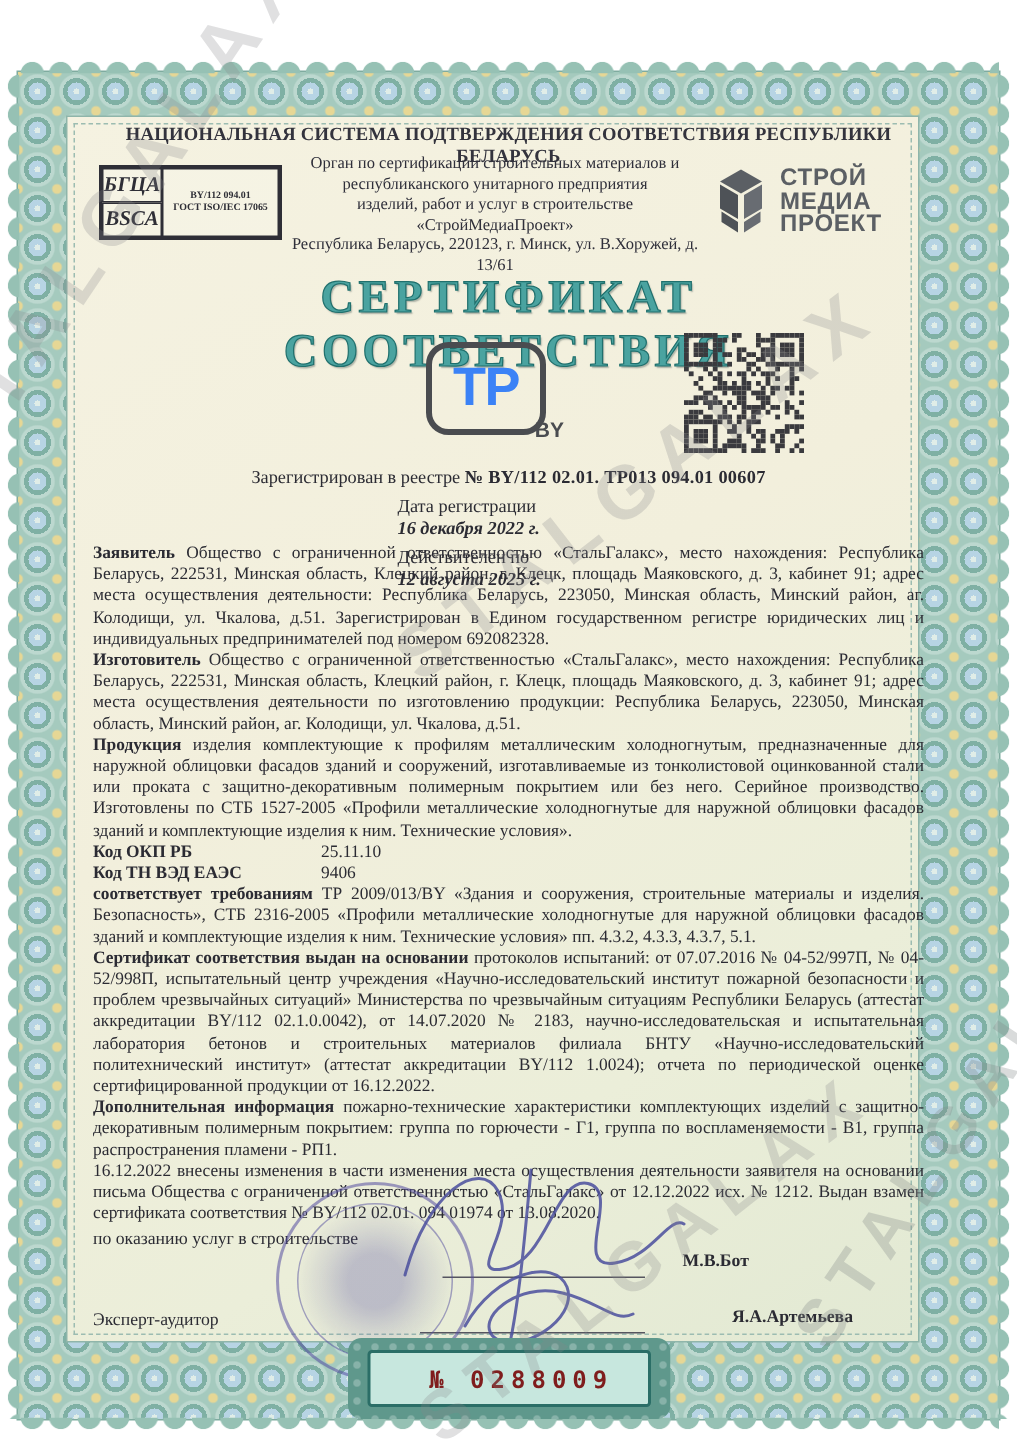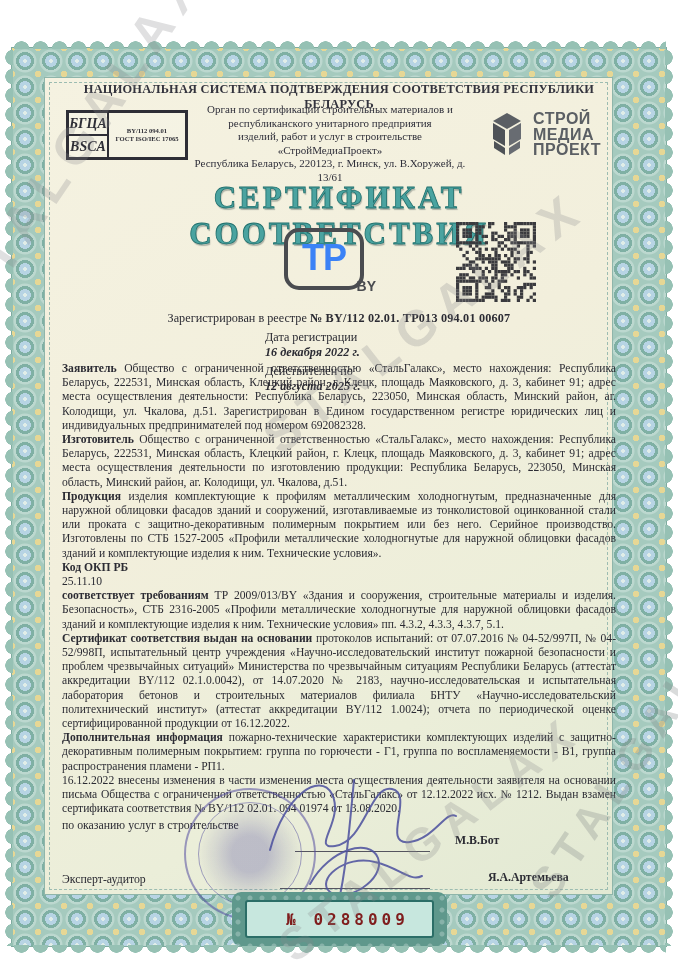--- a/index.html
+++ b/index.html
@@ -32,21 +32,21 @@
   .wm3{font-size:46px;left:268px;top:930px;transform:rotate(-38deg);transform-origin:left top;}
   .wm4{font-size:44px;left:520px;top:880px;transform:rotate(-56deg);transform-origin:left top;color:rgba(130,135,135,.30);}
 
   
   .sys-title{position:absolute;left:62px;top:82px;width:554px;text-align:center;font-size:12.4px;font-weight:600;color:#33333d;letter-spacing:.2px;}
   .org-row{position:absolute;left:66px;top:103px;width:548px;display:flex;align-items:flex-start;}
   .badge{margin-top:7px;width:118px;border:2px solid #2e2e36;display:grid;grid-template-columns:40px 1fr;color:#2e2e36;background:rgba(255,255,255,.15);}
   .badge .bc{border:1px solid #2e2e36;display:flex;align-items:center;justify-content:center;font-weight:700;font-size:14px;height:21px;font-style:italic;}
   .badge .br{grid-row:1 / span 2;grid-column:2;border:1px solid #2e2e36;display:flex;flex-direction:column;align-items:center;justify-content:center;font-weight:700;font-size:6.6px;line-height:8px;text-align:center;}
   .org-text{flex:1;text-align:center;font-size:11px;line-height:13.5px;color:#2f2f3a;padding:0 6px;}
-  .logo{margin-top:6px;width:142px;display:flex;align-items:flex-start;justify-content:center;}
+  .logo{margin-top:6px;width:142px;display:flex;align-items:flex-start;}
   .logo-text{font-family:"Liberation Sans",sans-serif;font-weight:700;font-size:16px;line-height:15.5px;color:#5b5f64;letter-spacing:.5px;margin-left:4px;margin-top:2px;}
 
   
   .main-title{position:absolute;left:62px;top:180px;width:554px;text-align:center;font-size:31px;font-weight:700;letter-spacing:3px;word-spacing:20px;color:#4aa3a0;-webkit-text-stroke:.8px #20706d;text-shadow:1px 1.5px 1px rgba(40,60,60,.35);}
 
   
   .tp{position:absolute;left:284px;top:228px;width:72px;height:54px;border:4px solid #4a4c50;border-radius:15px;display:flex;align-items:center;justify-content:center;}
   .tp-main{font-family:"Liberation Sans",sans-serif;font-weight:700;font-size:36px;color:#3b82f6;letter-spacing:-1px;margin-top:-3px;}
   .tp-sub{position:absolute;right:-16px;bottom:-8px;font-family:"Liberation Sans",sans-serif;font-weight:700;font-size:14px;color:#4a4c50;background:transparent;}
   .qr{position:absolute;left:456px;top:222px;width:80px;height:80px;}
@@ -55,21 +55,21 @@
   .reg-line{position:absolute;left:62px;top:311px;width:554px;text-align:center;font-size:12.2px;color:#2b2b33;}
   .reg-line b{letter-spacing:.2px;}
   .dates{position:absolute;left:265px;top:330px;font-size:12.2px;color:#2b2b33;}
   .dates .row{display:flex;margin-bottom:4px;flex-direction:column;}
   .dates .lbl{width:150px;}
   .dates .val{font-weight:700;font-style:italic;}
 
   
   .body-copy{position:absolute;left:62px;top:362px;width:554px;font-size:11.6px;line-height:14.2px;color:#2b2b33;text-align:justify;z-index:5;}
   .body-copy p{margin:0;}
-  .code-line{display:flex;flex-direction:column;}
+  .code-line{display:flex;}
   .code-line .cl{font-weight:700;width:152px;flex:0 0 auto;}
 
   
   .sig-text{position:absolute;font-size:11.8px;color:#2b2b33;z-index:5;}
   .sig-name{font-weight:700;}
   .sig-line{position:absolute;border-bottom:1px solid #55555f;z-index:5;}
   .stamp{position:absolute;left:184px;top:788px;width:128px;height:128px;border:2.5px solid rgba(84,77,160,.55);border-radius:50%;z-index:20;
     background:radial-gradient(circle, rgba(84,77,160,.30) 0 20%, rgba(84,77,160,.14) 38%, rgba(0,0,0,0) 58%);filter:blur(.4px);}
   .stamp::before{content:'';position:absolute;inset:12px;border:1.5px solid rgba(84,77,160,.5);border-radius:50%;}
   .sig-svg{position:absolute;left:250px;top:752px;z-index:21;}
@@ -458,20 +458,24 @@
 </div>
 
 <div class="body-copy">
   <p><b>Заявитель</b><span> Общество с ограниченной ответственностью «СтальГалакс», место нахождения: Республика Беларусь, 222531, Минская область, Клецкий район, г. Клецк, площадь Маяковского, д. 3, кабинет 91; адрес места осуществления деятельности: Республика Беларусь, 223050, Минская область, Минский район, аг. Колодищи, ул. Чкалова, д.51. Зарегистрирован в Едином государственном регистре юридических лиц и индивидуальных предпринимателей под номером 692082328.</span></p>
   <p><b>Изготовитель</b><span> Общество с ограниченной ответственностью «СтальГалакс», место нахождения: Республика Беларусь, 222531, Минская область, Клецкий район, г. Клецк, площадь Маяковского, д. 3, кабинет 91; адрес места осуществления деятельности по изготовлению продукции: Республика Беларусь, 223050, Минская область, Минский район, аг. Колодищи, ул. Чкалова, д.51.</span></p>
   <p><b>Продукция</b><span> изделия комплектующие к профилям металлическим холодногнутым, предназначенные для наружной облицовки фасадов зданий и сооружений, изготавливаемые из тонколистовой оцинкованной стали или проката с защитно-декоративным полимерным покрытием или без него. Серийное производство. Изготовлены по СТБ 1527-2005 «Профили металлические холодногнутые для наружной облицовки фасадов зданий и комплектующие изделия к ним. Технические условия».</span></p>
   <div class="code-line">
     <span class="cl">Код ОКП РБ</span>
     <span>25.11.10</span>
   </div>
+  <div class="code-line">
+    <span class="cl">Код ТН ВЭД ЕАЭС</span>
+    <span>9406</span>
+  </div>
   <p><b>соответствует требованиям</b><span> ТР 2009/013/BY «Здания и сооружения, строительные материалы и изделия. Безопасность», СТБ 2316-2005 «Профили металлические холодногнутые для наружной облицовки фасадов зданий и комплектующие изделия к ним. Технические условия» пп. 4.3.2, 4.3.3, 4.3.7, 5.1.</span></p>
   <p><b>Сертификат соответствия выдан на основании</b><span> протоколов испытаний: от 07.07.2016 № 04-52/997П, № 04-52/998П, испытательный центр учреждения «Научно-исследовательский институт пожарной безопасности и проблем чрезвычайных ситуаций» Министерства по чрезвычайным ситуациям Республики Беларусь (аттестат аккредитации BY/112 02.1.0.0042), от 14.07.2020 № 2183, научно-исследовательская и испытательная лаборатория бетонов и строительных материалов филиала БНТУ «Научно-исследовательский политехнический институт» (аттестат аккредитации BY/112 1.0024); отчета по периодической оценке сертифицированной продукции от 16.12.2022.</span></p>
   <p><b>Дополнительная информация</b><span> пожарно-технические характеристики комплектующих изделий с защитно-декоративным полимерным покрытием: группа по горючести - Г1, группа по воспламеняемости - В1, группа распространения пламени - РП1.</span></p>
   <p><span>16.12.2022 внесены изменения в части изменения места осуществления деятельности заявителя на основании письма Общества с ограниченной ответственностью «СтальГалакс» от 12.12.2022 исх. № 1212. Выдан взамен сертификата соответствия № BY/112 02.01. 094 01974 от 13.08.2020.</span></p>
 </div>
 
 <div class="sig-text" style="left:62px;top:818px;">
   <div>по оказанию услуг в строительстве</div>
 </div>
 <div class="sig-line" style="left:295px;top:851px;width:135px;"></div>

